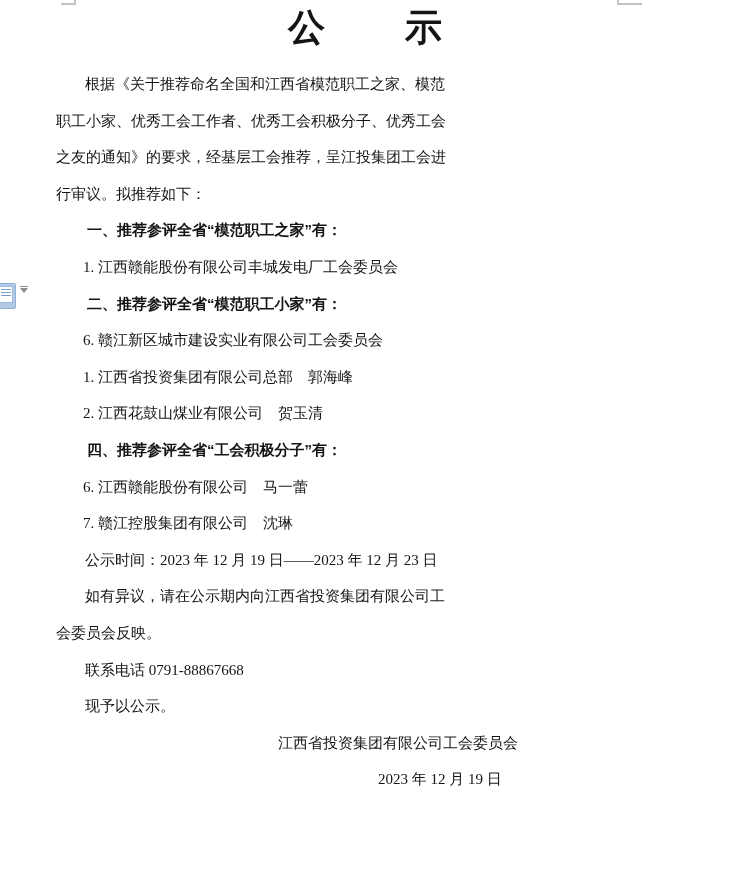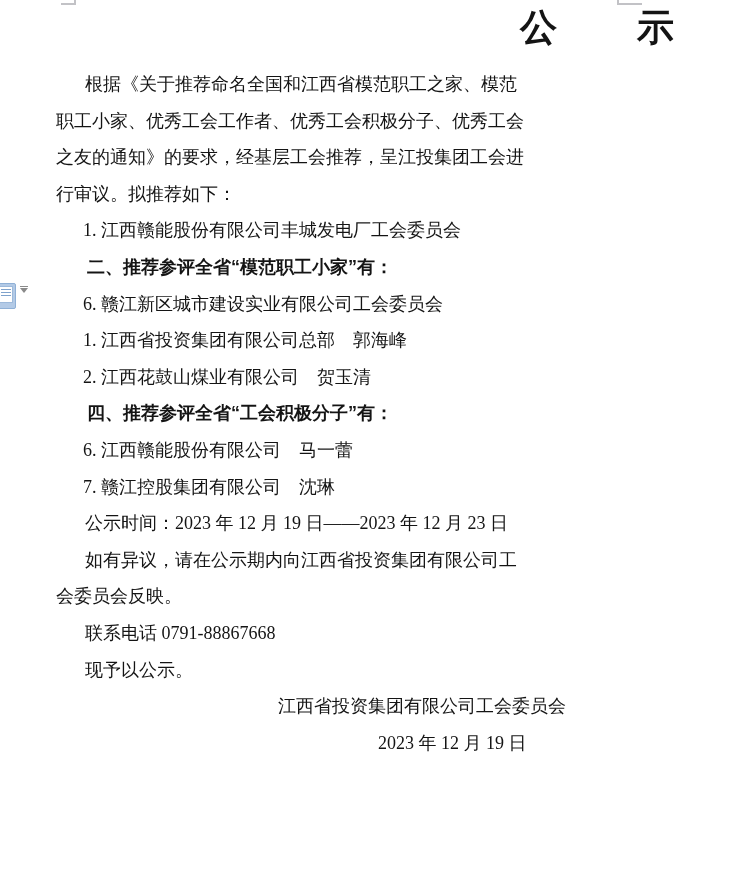--- a/index.html
+++ b/index.html
@@ -23,23 +23,23 @@
   .paste-page{position:absolute;left:5px;top:2px;width:12px;height:15px;background:#ffffff;
     border:1px solid #9db9da;}
   .paste-page i{display:block;height:1px;background:#7ea2cc;margin:2px 1px 0 1px;}
   .paste-arrow{position:absolute;left:27px;top:7px;width:0;height:0;
     border-left:4px solid transparent;border-right:4px solid transparent;
     border-top:5px solid #8a8a8a;}
   .paste-arrow-bar{position:absolute;left:27px;top:5px;width:8px;height:1px;background:#8a8a8a;}
 
   
   #doc{position:absolute;left:56px;top:0;width:620px;}
-  .line{height:36.6px;line-height:36.6px;font-size:18px;white-space:pre;}
+  .line{height:36.6px;line-height:36.6px;font-size:15px;white-space:pre;}
   .title{height:66px;line-height:56px;font-size:37px;font-weight:bold;
-         text-align:right;letter-spacing:2px;}
+         text-align:center;letter-spacing:2px;}
   .p-first{padding-left:29px;}
   .item{padding-left:27px;}
   .h{padding-left:31px;font-weight:bold;
      font-family:"Liberation Sans","DejaVu Sans",sans-serif;}
   .sign-org{padding-left:222px;}
   .sign-date{padding-left:322px;}
 </style>
 </head>
 <body>
 
@@ -59,20 +59,21 @@
   <span class="paste-arrow-bar"></span>
   <span class="paste-arrow"></span>
 </div>
 
 <div id="doc">
     <div class="line title">公　　示</div>
     <div class="line p-first">根据《关于推荐命名全国和江西省模范职工之家、模范</div>
     <div class="line p">职工小家、优秀工会工作者、优秀工会积极分子、优秀工会</div>
     <div class="line p">之友的通知》的要求，经基层工会推荐，呈江投集团工会进</div>
     <div class="line p">行审议。拟推荐如下：</div>
+    <div class="line h">一、推荐参评全省“模范职工之家”有：</div>
     <div class="line item">1. 江西赣能股份有限公司丰城发电厂工会委员会</div>
     <div class="line h">二、推荐参评全省“模范职工小家”有：</div>
     <div class="line item">6. 赣江新区城市建设实业有限公司工会委员会</div>
     <div class="line item">1. 江西省投资集团有限公司总部　郭海峰</div>
     <div class="line item">2. 江西花鼓山煤业有限公司　贺玉清</div>
     <div class="line h">四、推荐参评全省“工会积极分子”有：</div>
     <div class="line item">6. 江西赣能股份有限公司　马一蕾</div>
     <div class="line item">7. 赣江控股集团有限公司　沈琳</div>
     <div class="line p-first">公示时间：2023 年 12 月 19 日——2023 年 12 月 23 日</div>
     <div class="line p-first">如有异议，请在公示期内向江西省投资集团有限公司工</div>

